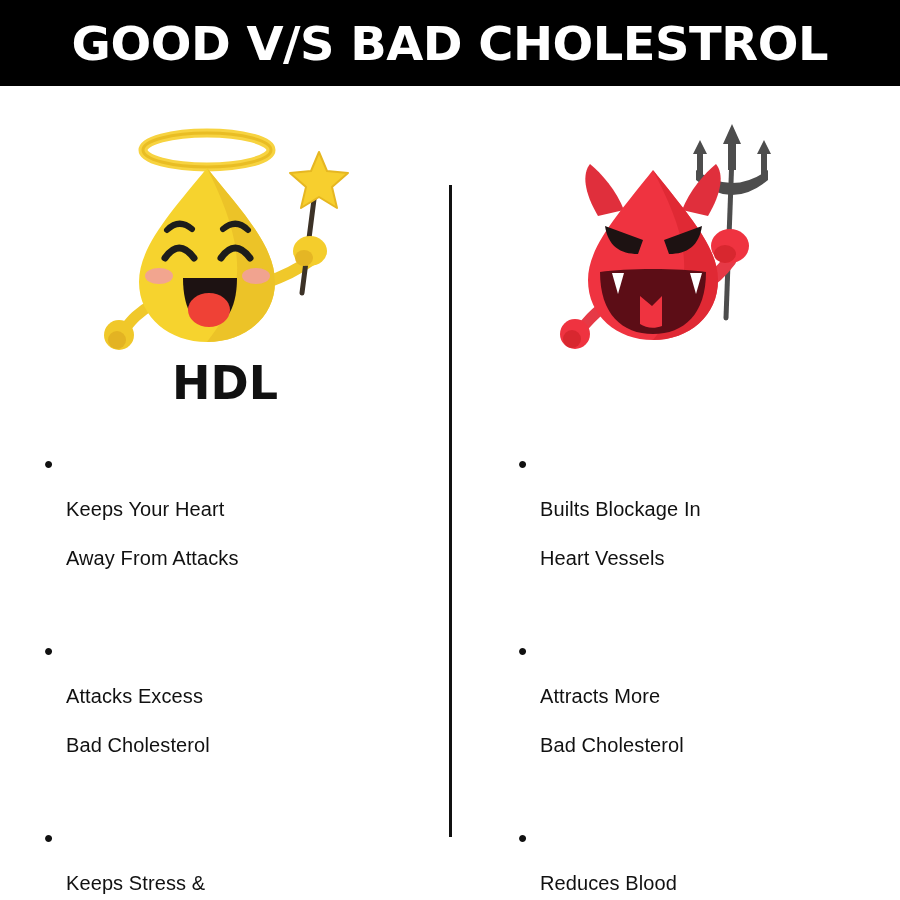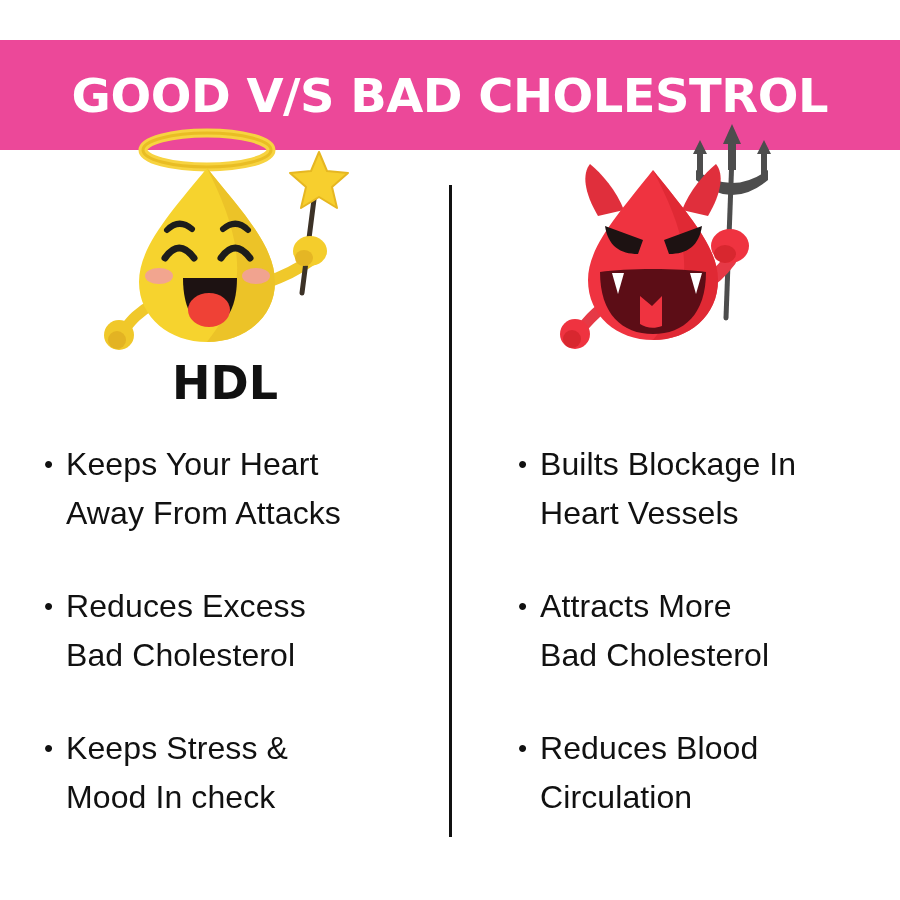--- a/index.html
+++ b/index.html
@@ -14,26 +14,25 @@
     overflow: hidden;
     position: relative;
   }
 
   
   .banner {
     position: absolute;
     top: 0;
     left: 0;
     width: 900px;
-    height: 110px;
-    background: #ec4899;
+    height: 86px;
+    background: #000000;
     display: flex;
     align-items: center;
     justify-content: center;
-    margin-top: 40px;
   }
   .banner-title {
     color: #ffffff;
     font-family: "DejaVu Sans", sans-serif;
     font-weight: bold;
     font-size: 47px;
     letter-spacing: -0.5px;
     line-height: 1;
     white-space: nowrap;
     transform: scaleX(1.02);
@@ -110,25 +109,26 @@
     flex: 0 0 auto;
     width: 22px;
     font-size: 26px;
     line-height: 49px;
     color: #111111;
     text-align: left;
   }
   .bullet-text {
     flex: 1 1 auto;
     font-family: "Liberation Sans", sans-serif;
-    font-size: 32px;
+    font-size: 20px;
     line-height: 49px;
     color: #111111;
     letter-spacing: 0.1px;
     white-space: pre-line;
+    margin-top: 45px;
   }
 </style>
 </head>
 <body>
 
 <div class="banner">
   <div class="banner-title">GOOD V/S BAD CHOLESTROL</div>
 </div>
 
 <div class="content">
@@ -178,21 +178,21 @@
     <div class="type-label">HDL</div>
 
     <ul class="bullets">
       <li class="bullet-item">
         <span class="bullet-dot">•</span>
         <span class="bullet-text">Keeps Your Heart
 Away From Attacks</span>
       </li>
       <li class="bullet-item">
         <span class="bullet-dot">•</span>
-        <span class="bullet-text">Reduces Excess
+        <span class="bullet-text">Attacks Excess
 Bad Cholesterol</span>
       </li>
       <li class="bullet-item">
         <span class="bullet-dot">•</span>
         <span class="bullet-text">Keeps Stress &amp;
 Mood In check</span>
       </li>
     </ul>
   </div>
 

